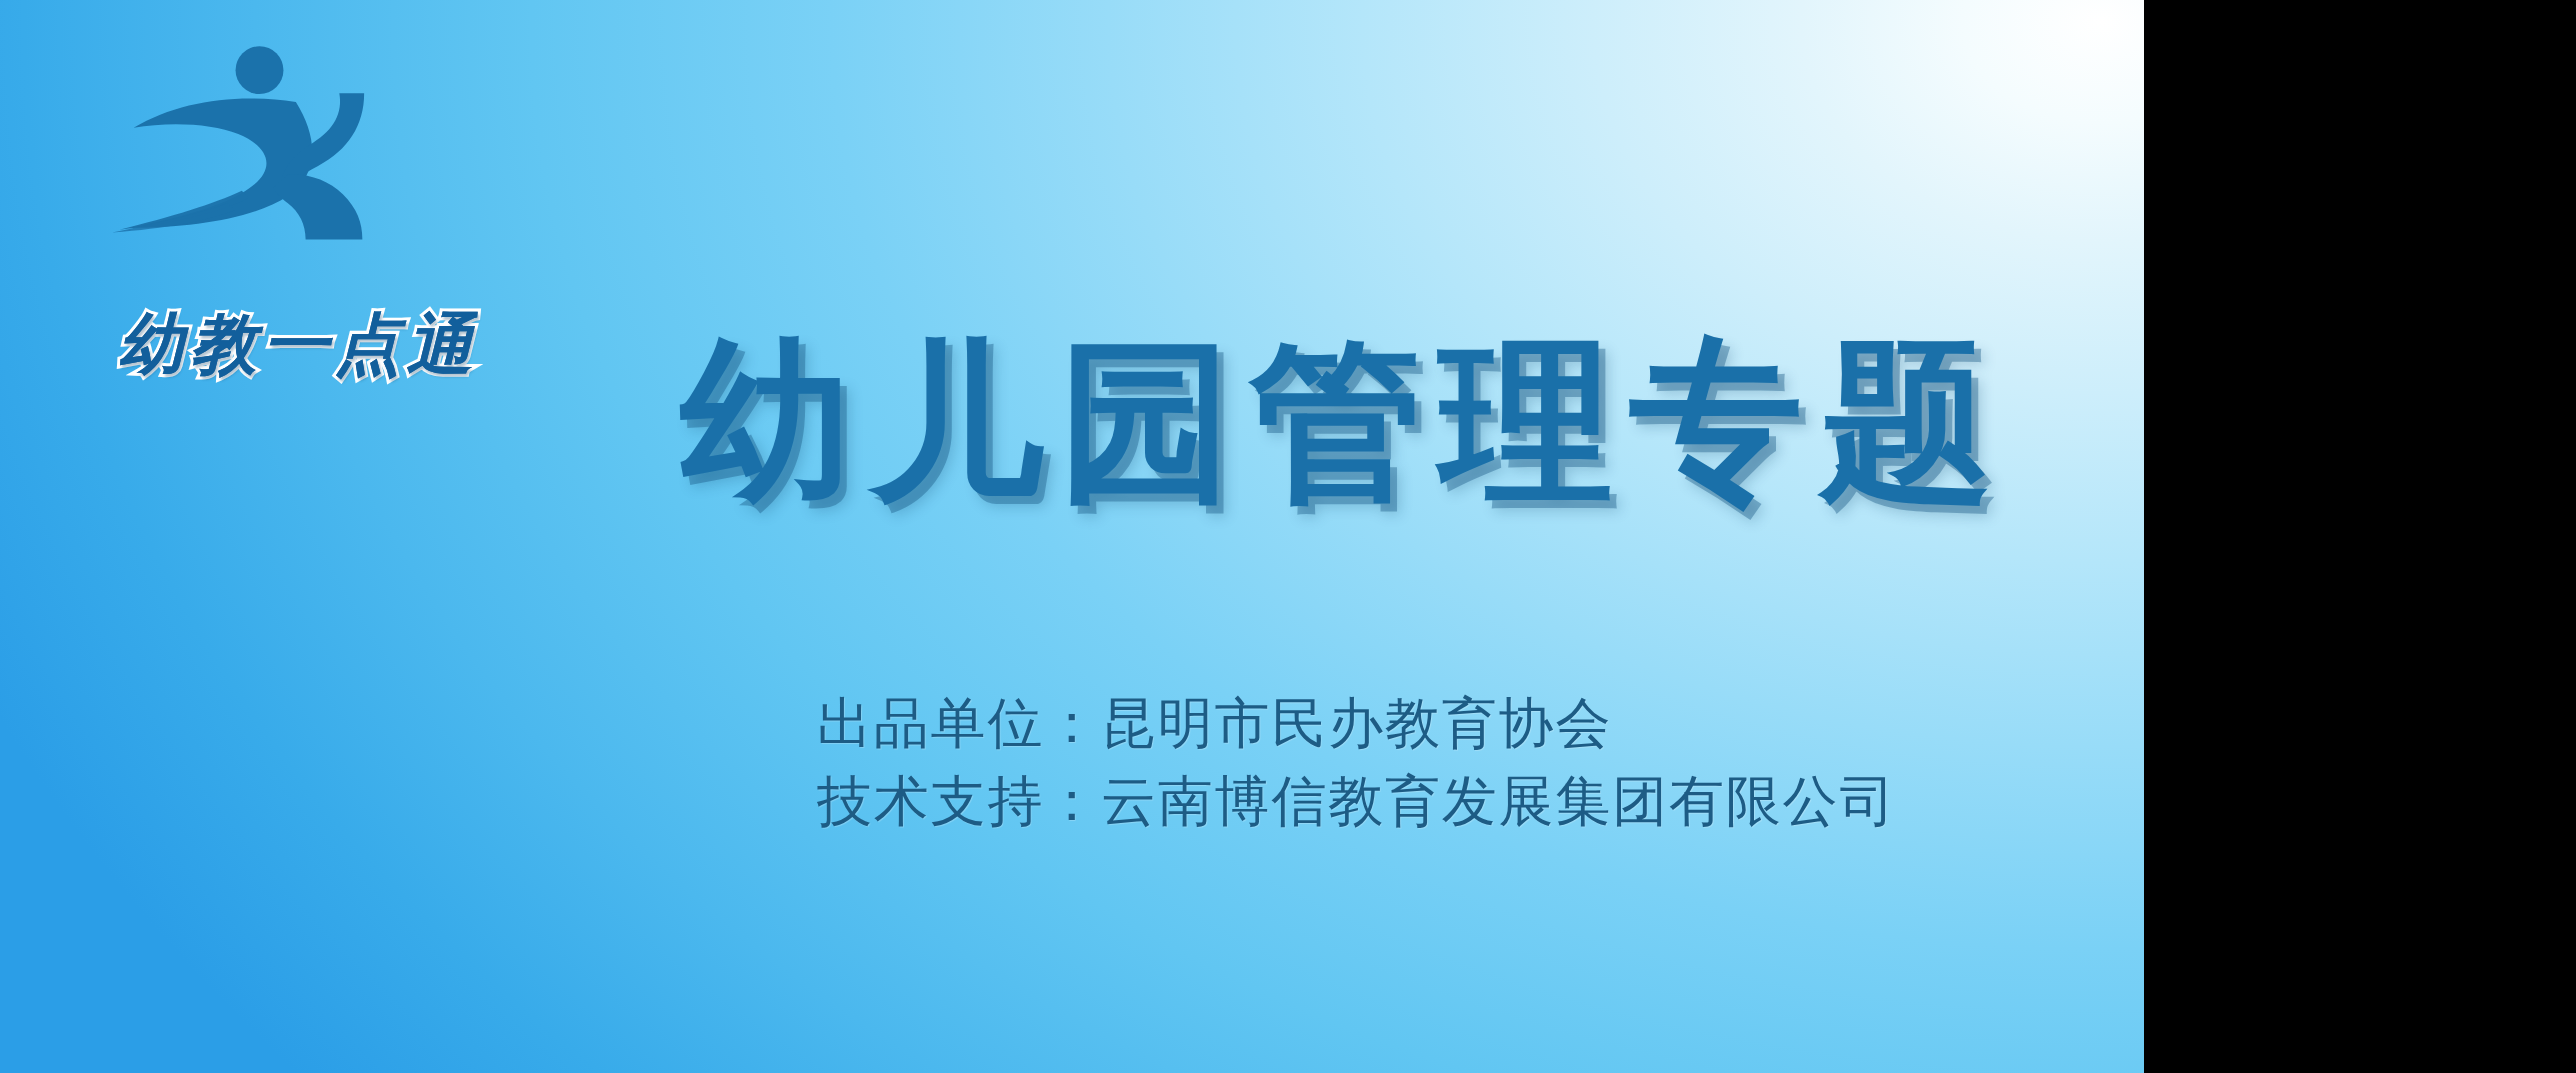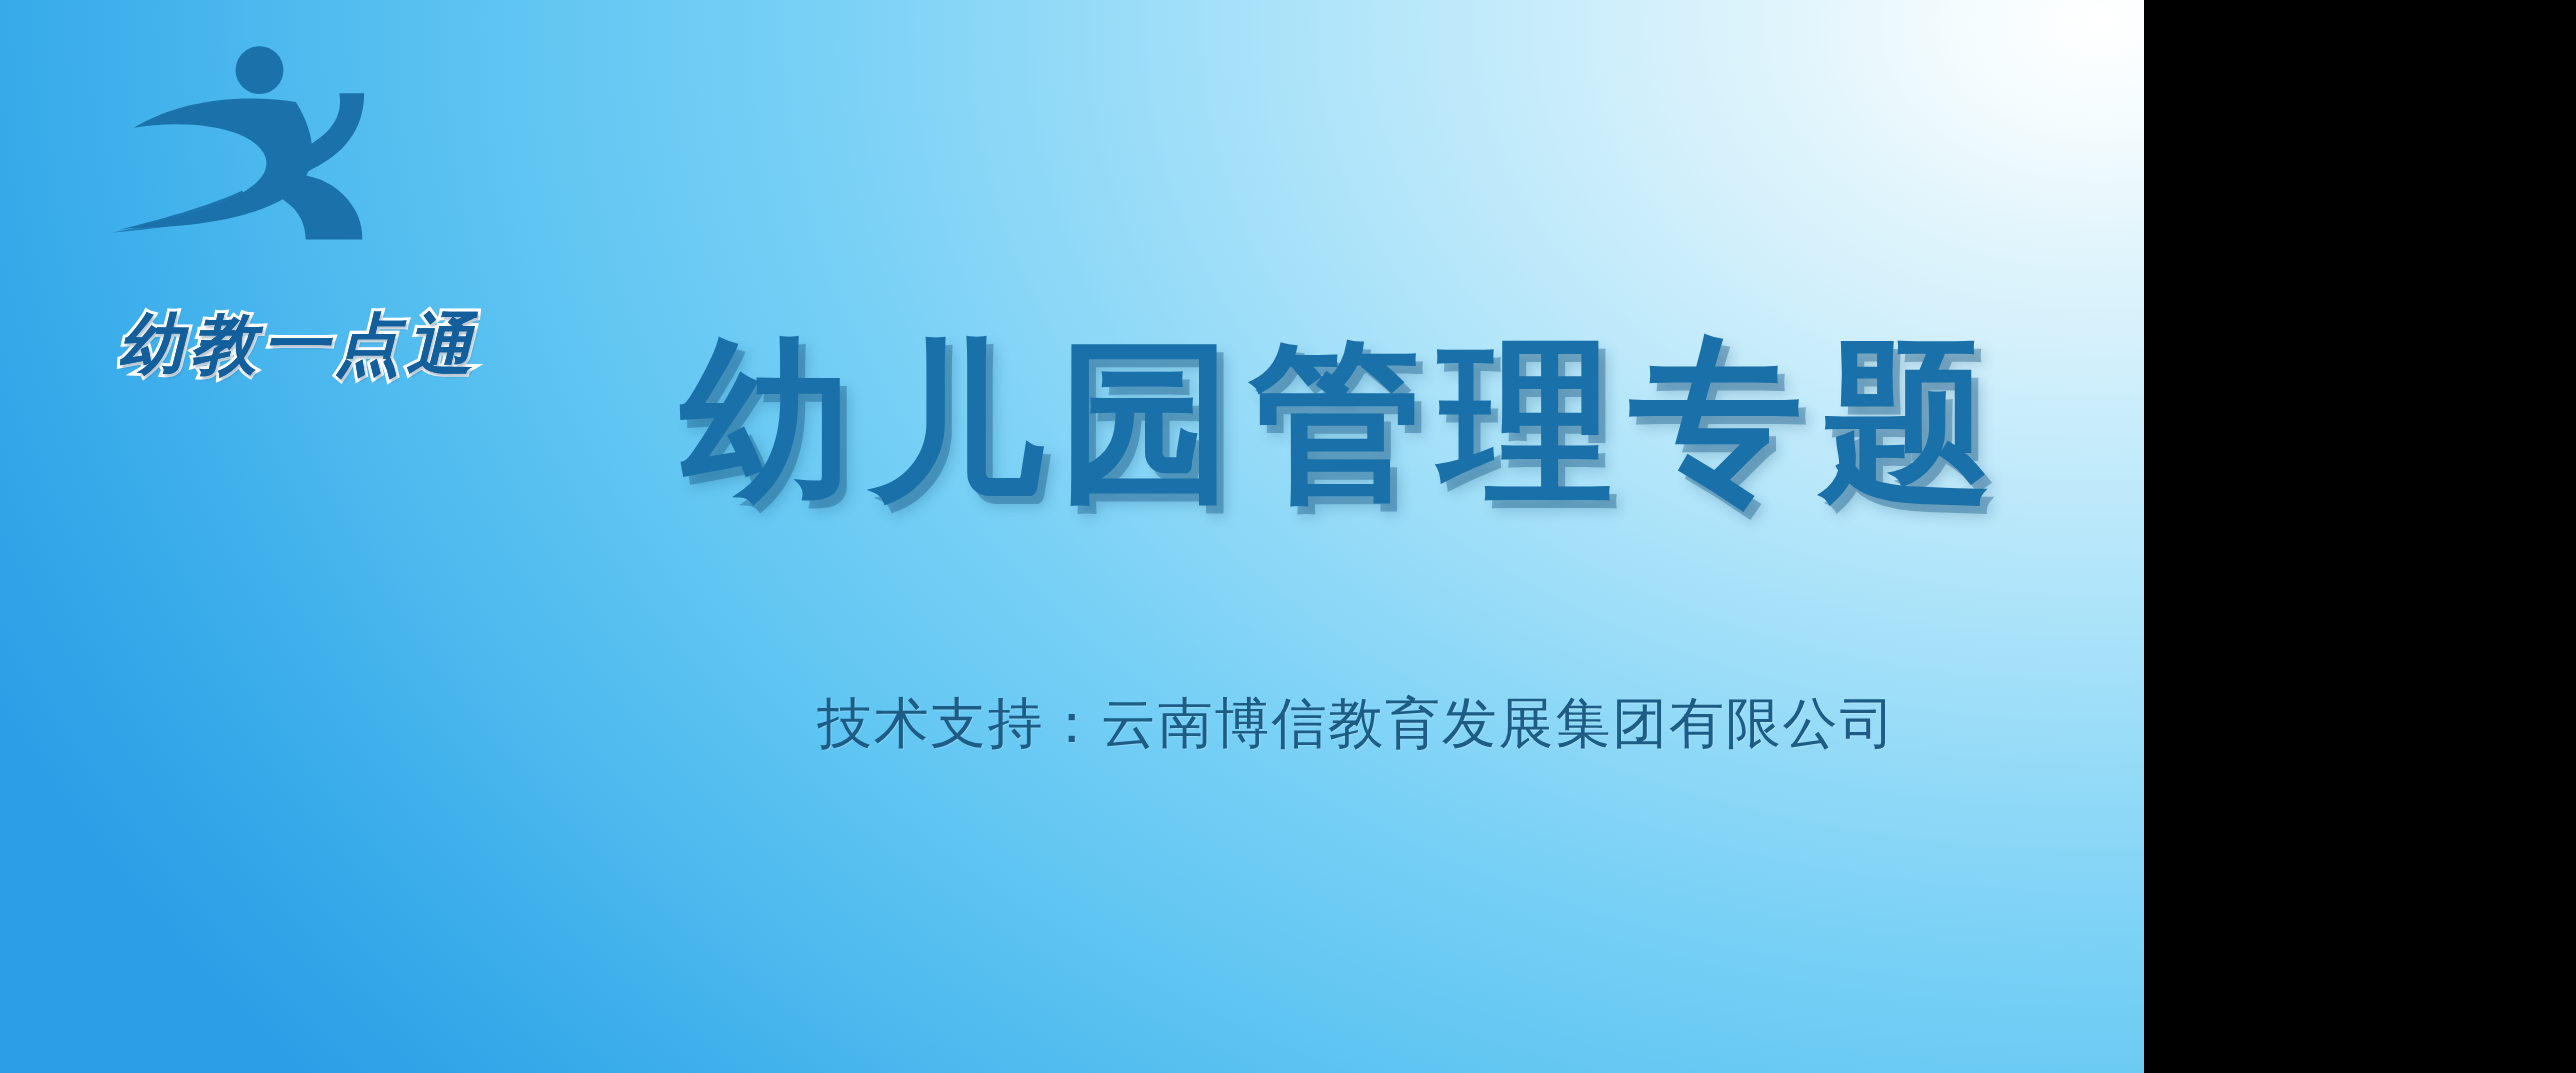--- a/index.html
+++ b/index.html
@@ -166,17 +166,18 @@
       </svg>
     </div>
 
     <div id="logo-wordmark">幼教一点通</div>
     <div id="logo-wordmark-fill">幼教一点通</div>
   </div>
 
   <div id="main-title">幼儿园管理专题</div>
 
   <div id="subtitle-block">
+    <span class="subtitle-line">出品单位：昆明市民办教育协会</span>
     <span class="subtitle-line">技术支持：云南博信教育发展集团有限公司</span>
   </div>
 
 </div>
 
 
 </body></html>

